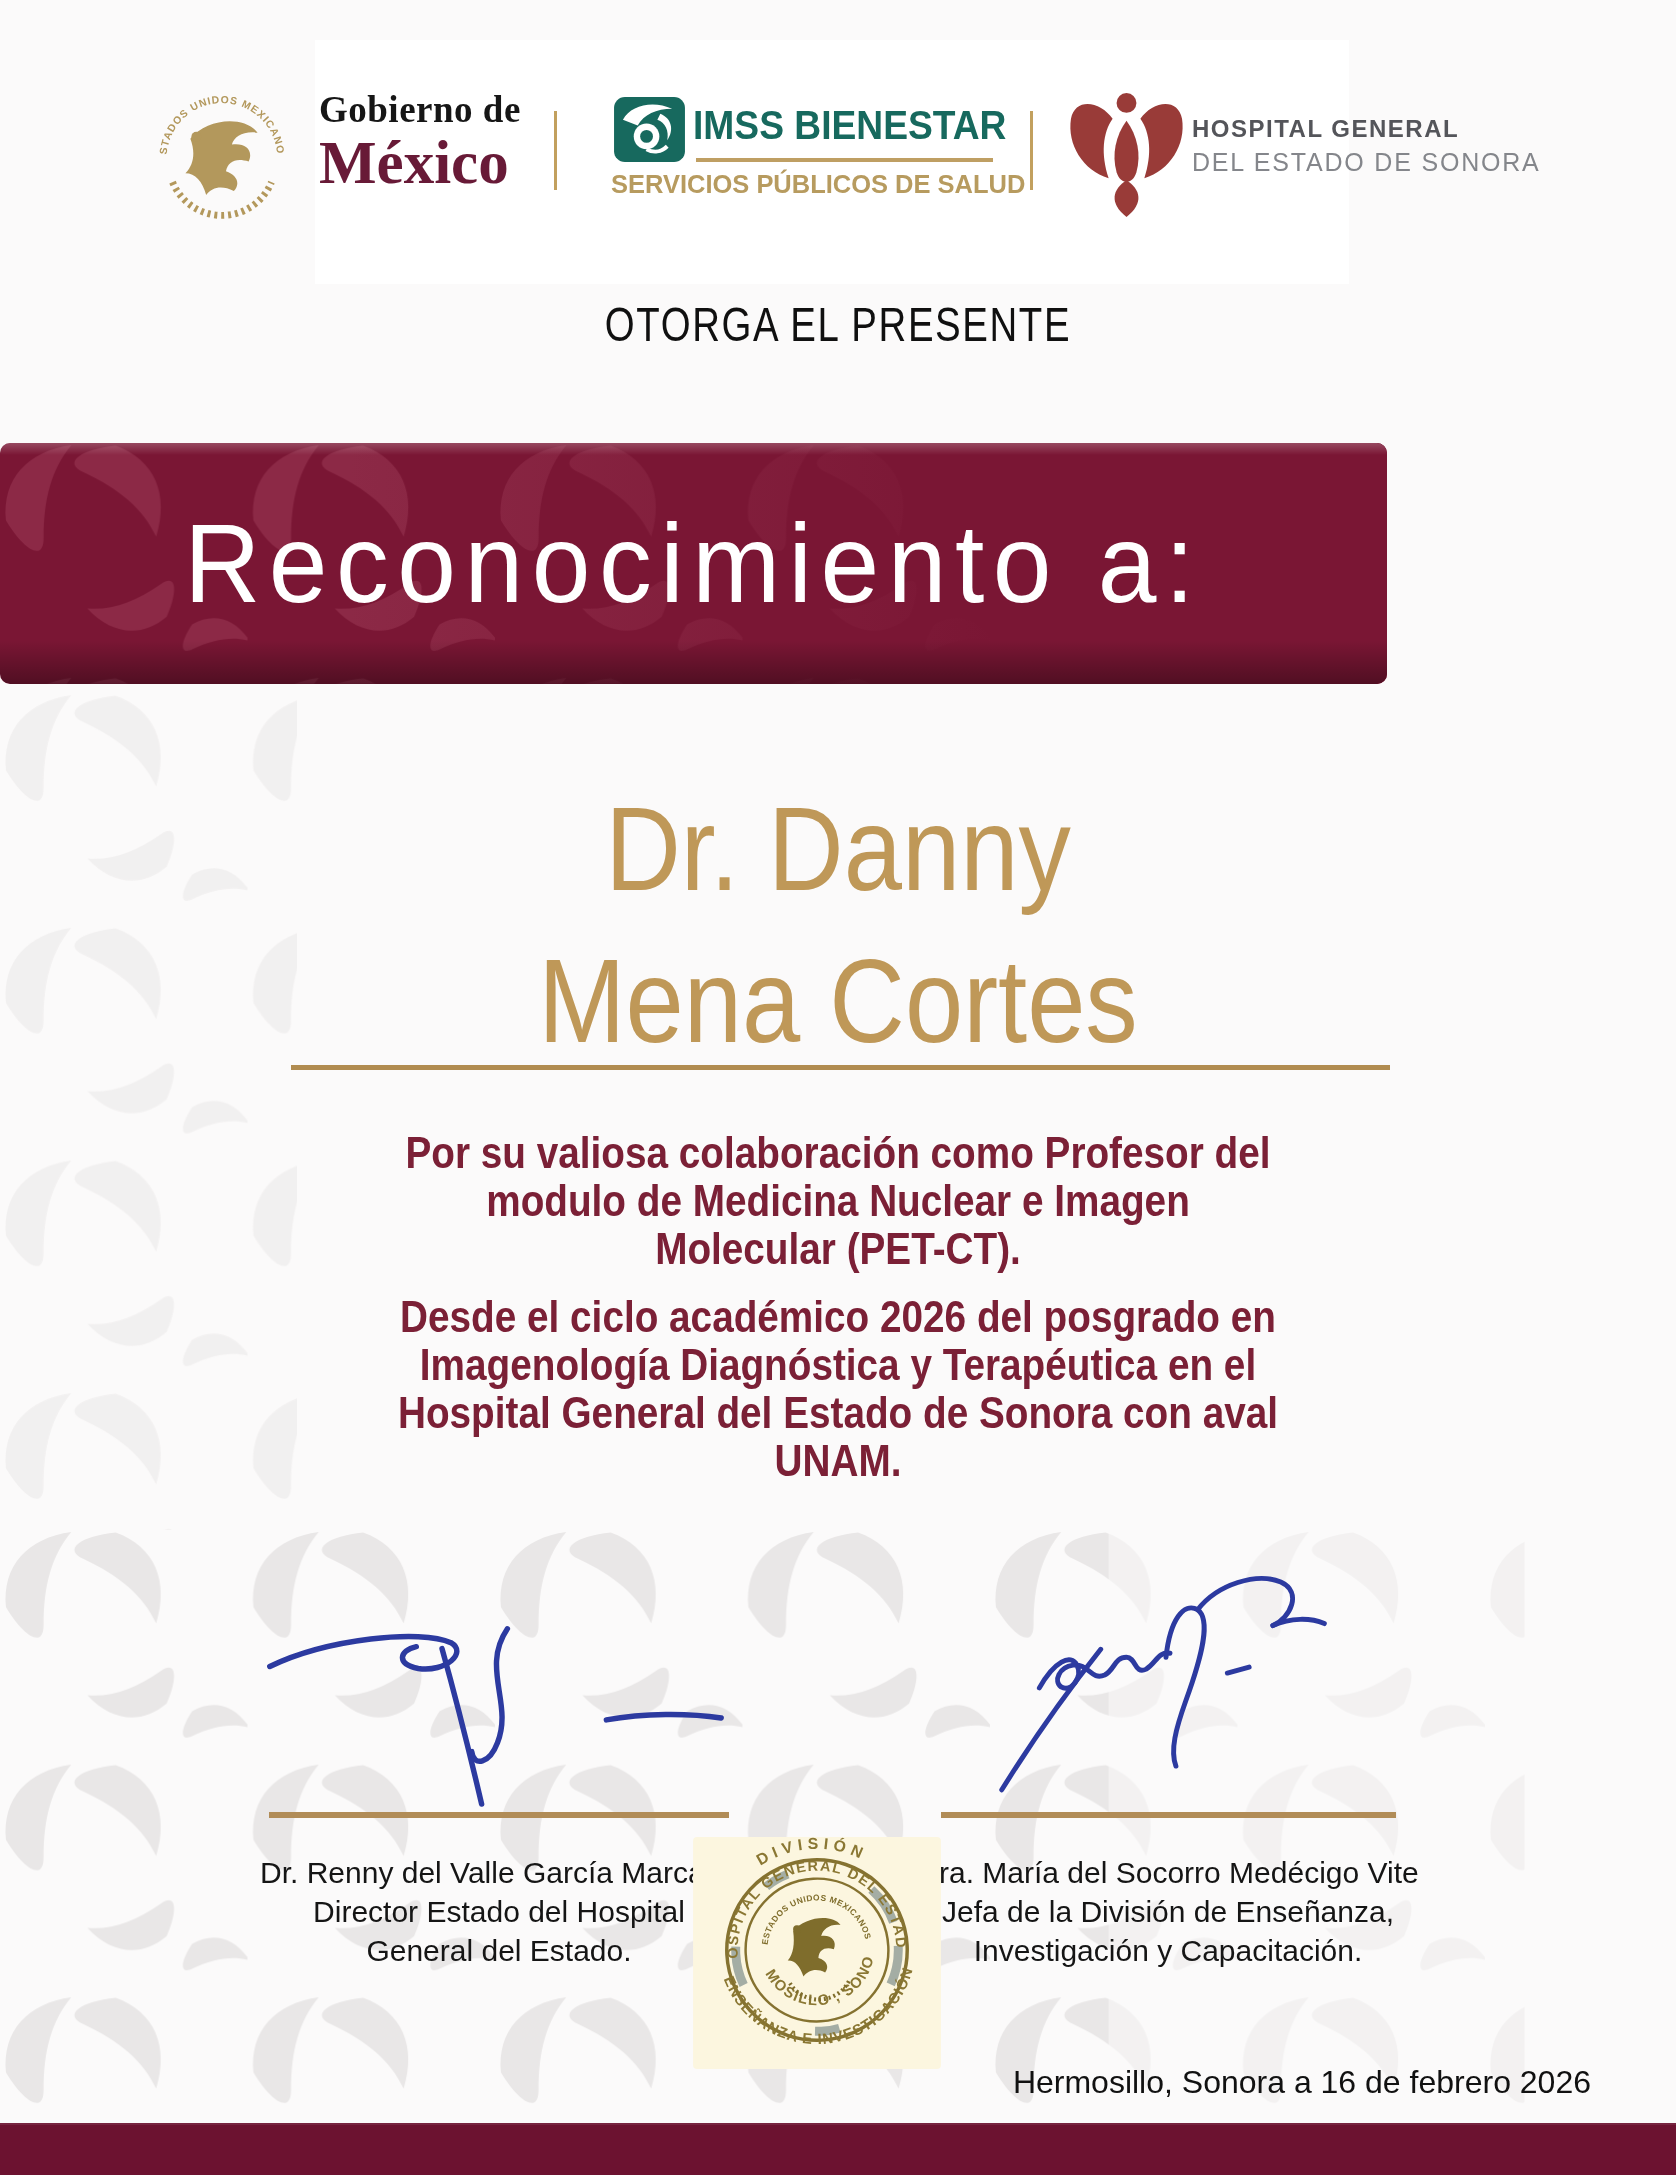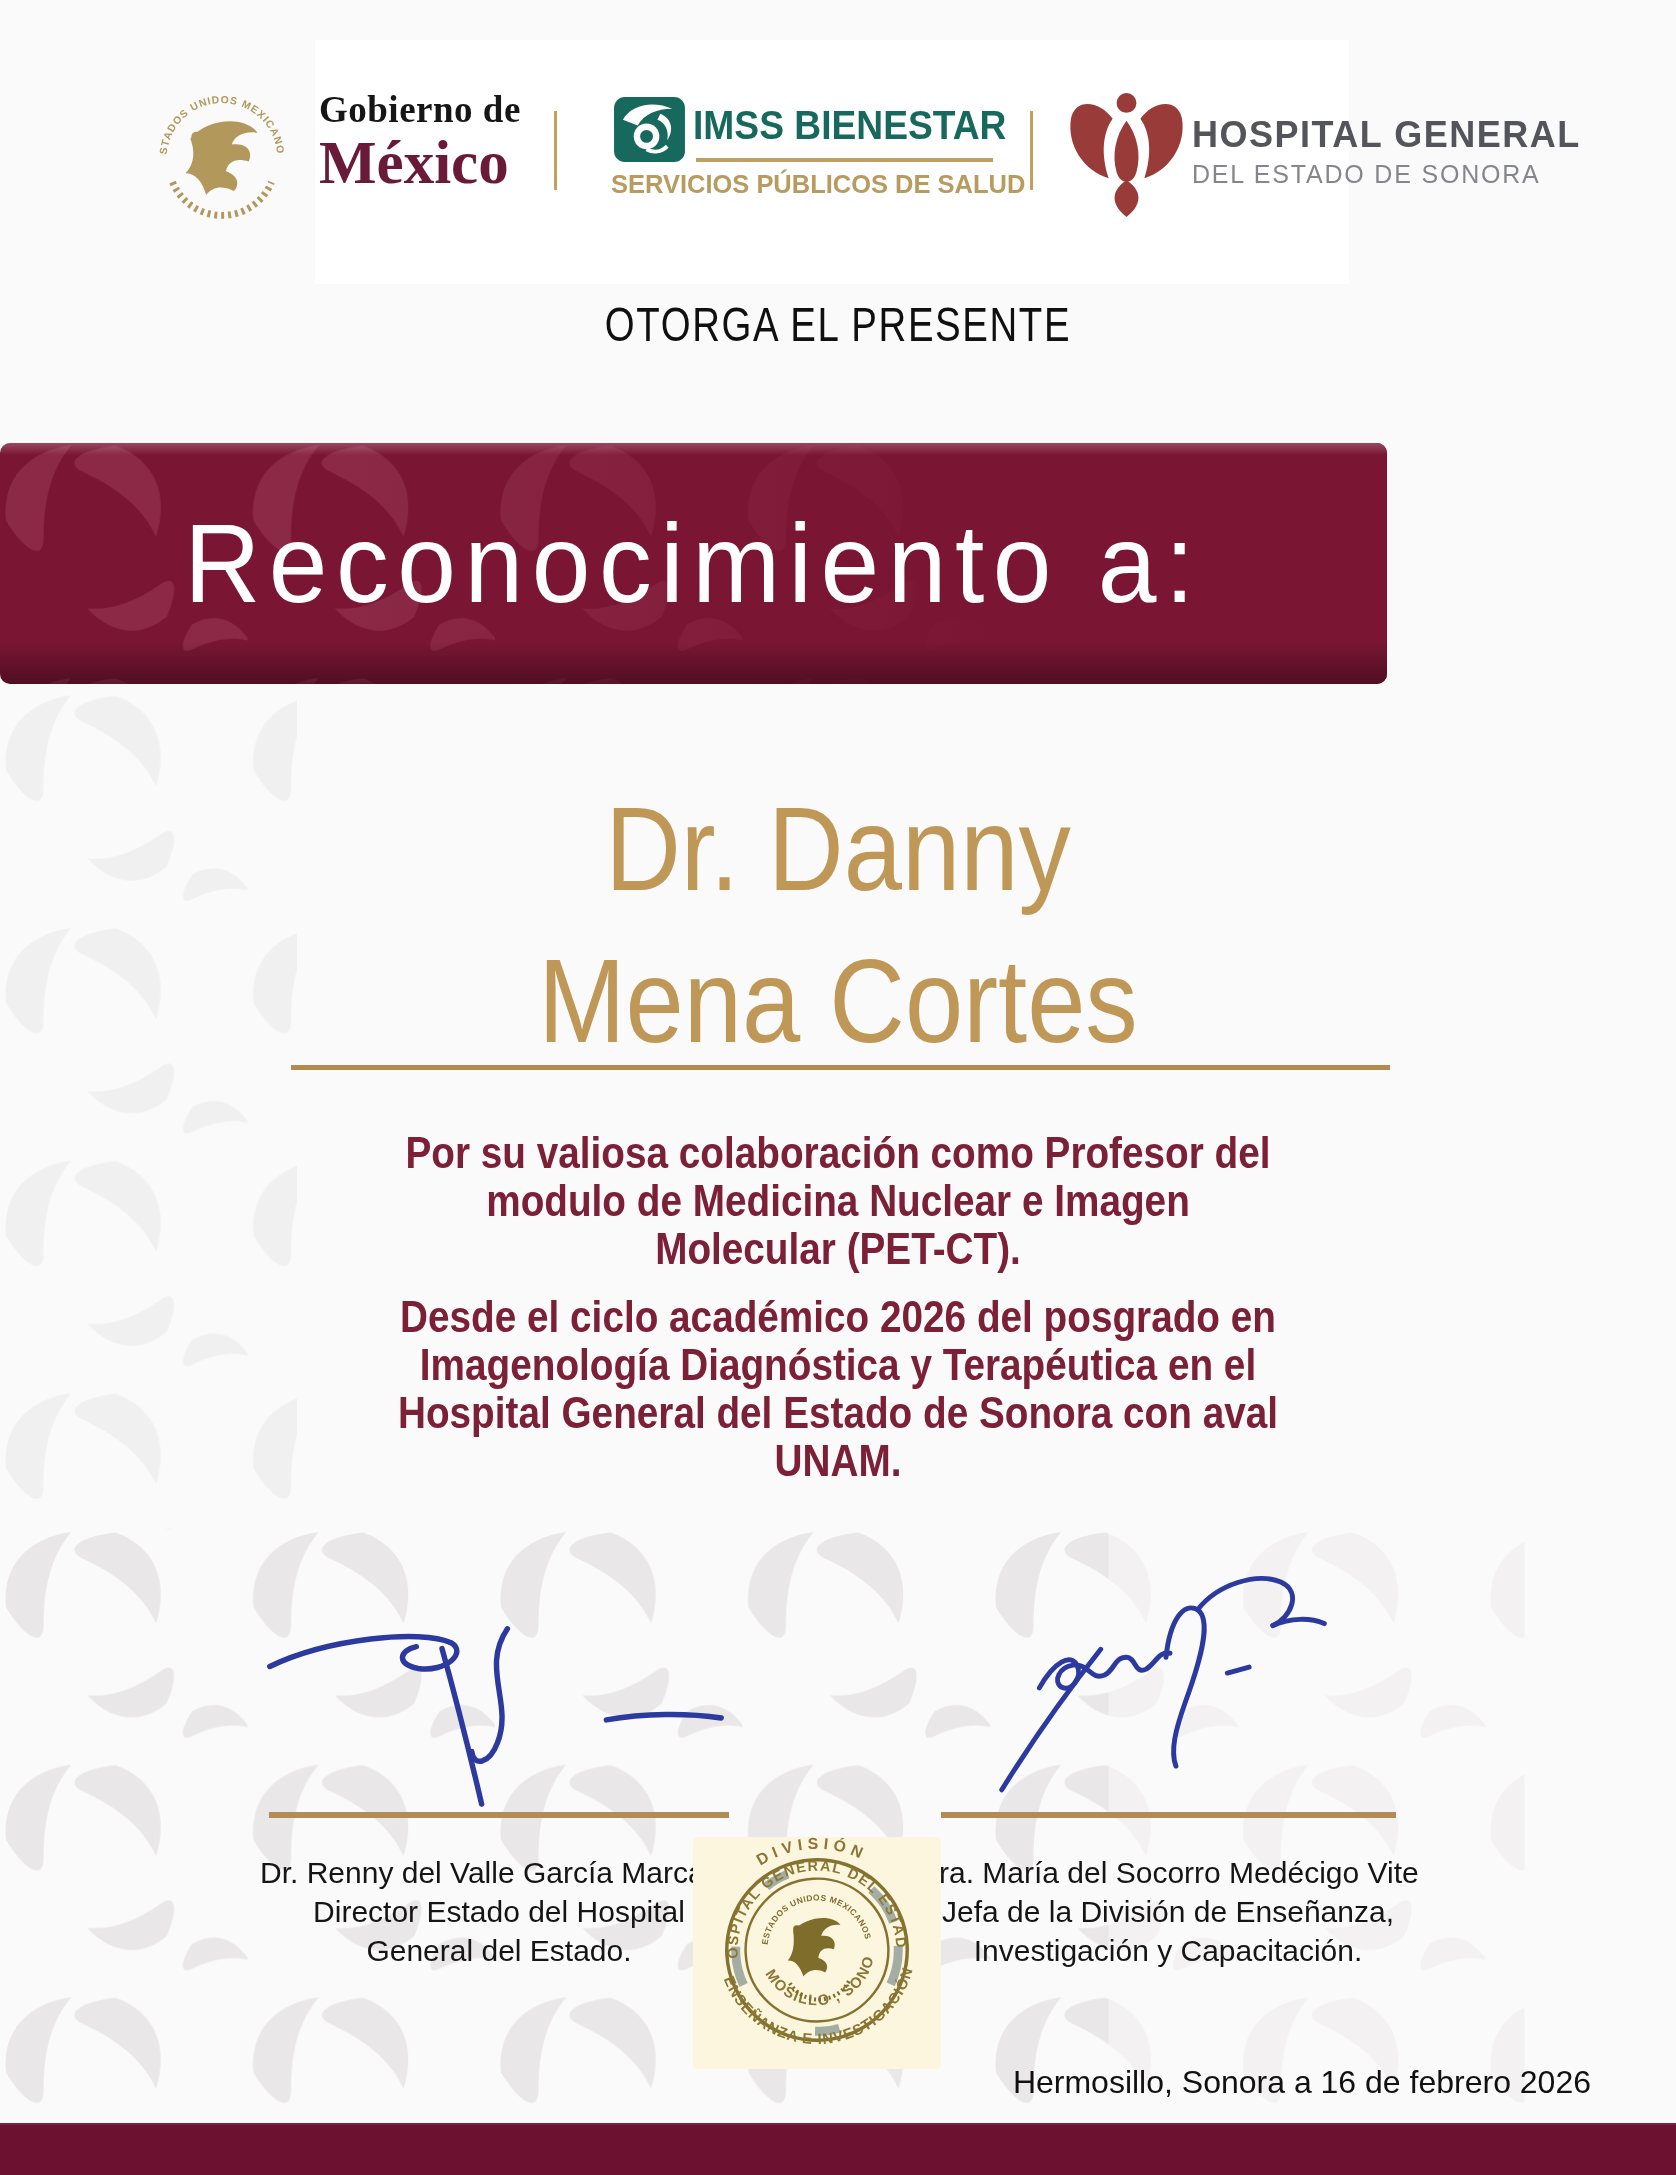--- a/index.html
+++ b/index.html
@@ -14,21 +14,21 @@
   .gob-text .l2{font-size:61px;font-weight:bold;color:#681a37;margin-top:4px;letter-spacing:0;}
   .v-divider{width:3px;height:79px;top:111px;background:#c2a05e;}
   .imss-icon-svg{left:614px;top:97px;}
   .imss-title{left:693px;top:103px;width:307px;font-size:40px;font-weight:bold;color:#17695e;
               transform:scaleX(.93);transform-origin:left;white-space:nowrap;}
   .imss-underline{left:696px;top:158px;width:297px;height:4px;background:#bf9f63;}
   .imss-subtitle{left:611px;top:169px;width:386px;font-size:26px;font-weight:bold;color:#b79b5f;
                  white-space:nowrap;transform:scaleX(.98);transform-origin:left;}
   .hosp-icon-svg{left:1067px;top:89px;}
   .hosp-text{left:1192px;top:117px;width:327px;line-height:1;}
-  .hosp-text .l1{font-size:36px;font-weight:bold;color:#54555a;letter-spacing:1.5px;white-space:nowrap;}
+  .hosp-text .l1{font-size:24px;font-weight:bold;color:#54555a;letter-spacing:1.5px;white-space:nowrap;}
   .hosp-text .l2{font-size:25px;color:#84868b;letter-spacing:1.8px;margin-top:9px;white-space:nowrap;text-align:right;}
   .otorga{left:0;right:0;top:297px;text-align:center;font-size:48px;color:#101010;
           letter-spacing:2px;transform:scaleX(.8);}
   
   .banner{left:0;top:443px;width:1387px;height:241px;background:#7a1634;border-radius:10px;overflow:hidden;}
   .banner .pattern{position:absolute;left:0;top:0;}
   .banner .fade{position:absolute;inset:0;
       background:linear-gradient(90deg,rgba(122,22,52,0) 0%,rgba(122,22,52,0) 25%,#7a1634 72%);}
   .banner .edges{position:absolute;inset:0;border-radius:10px;
       background:linear-gradient(180deg,rgba(255,255,255,.22) 0%,rgba(255,255,255,0) 5%,

